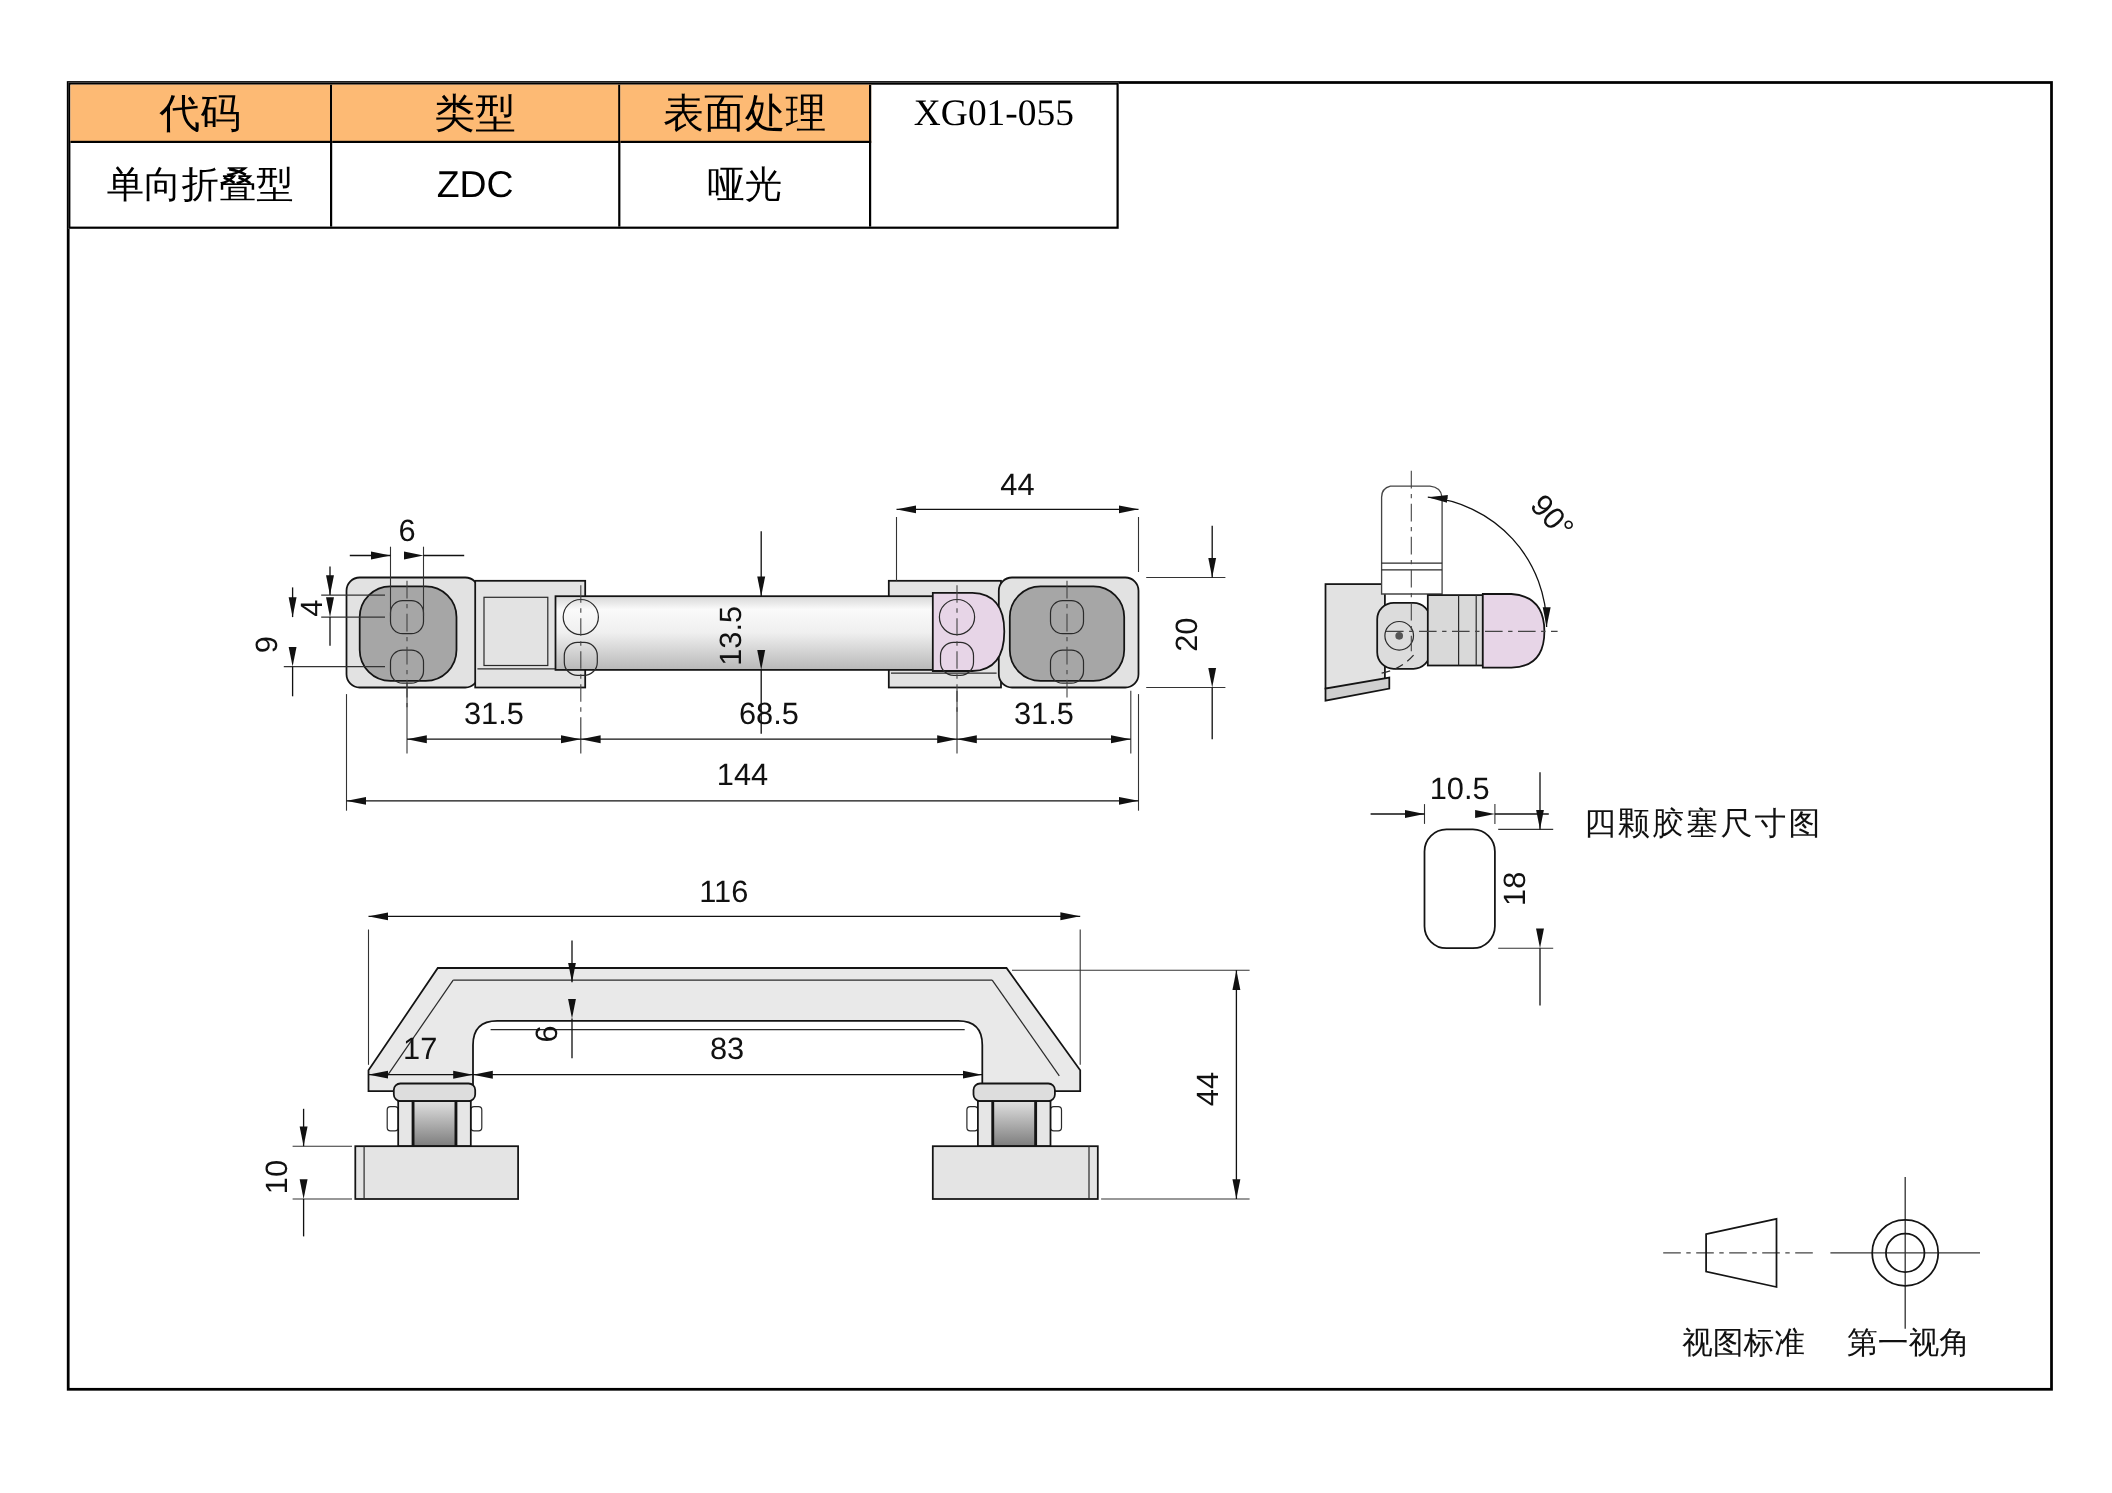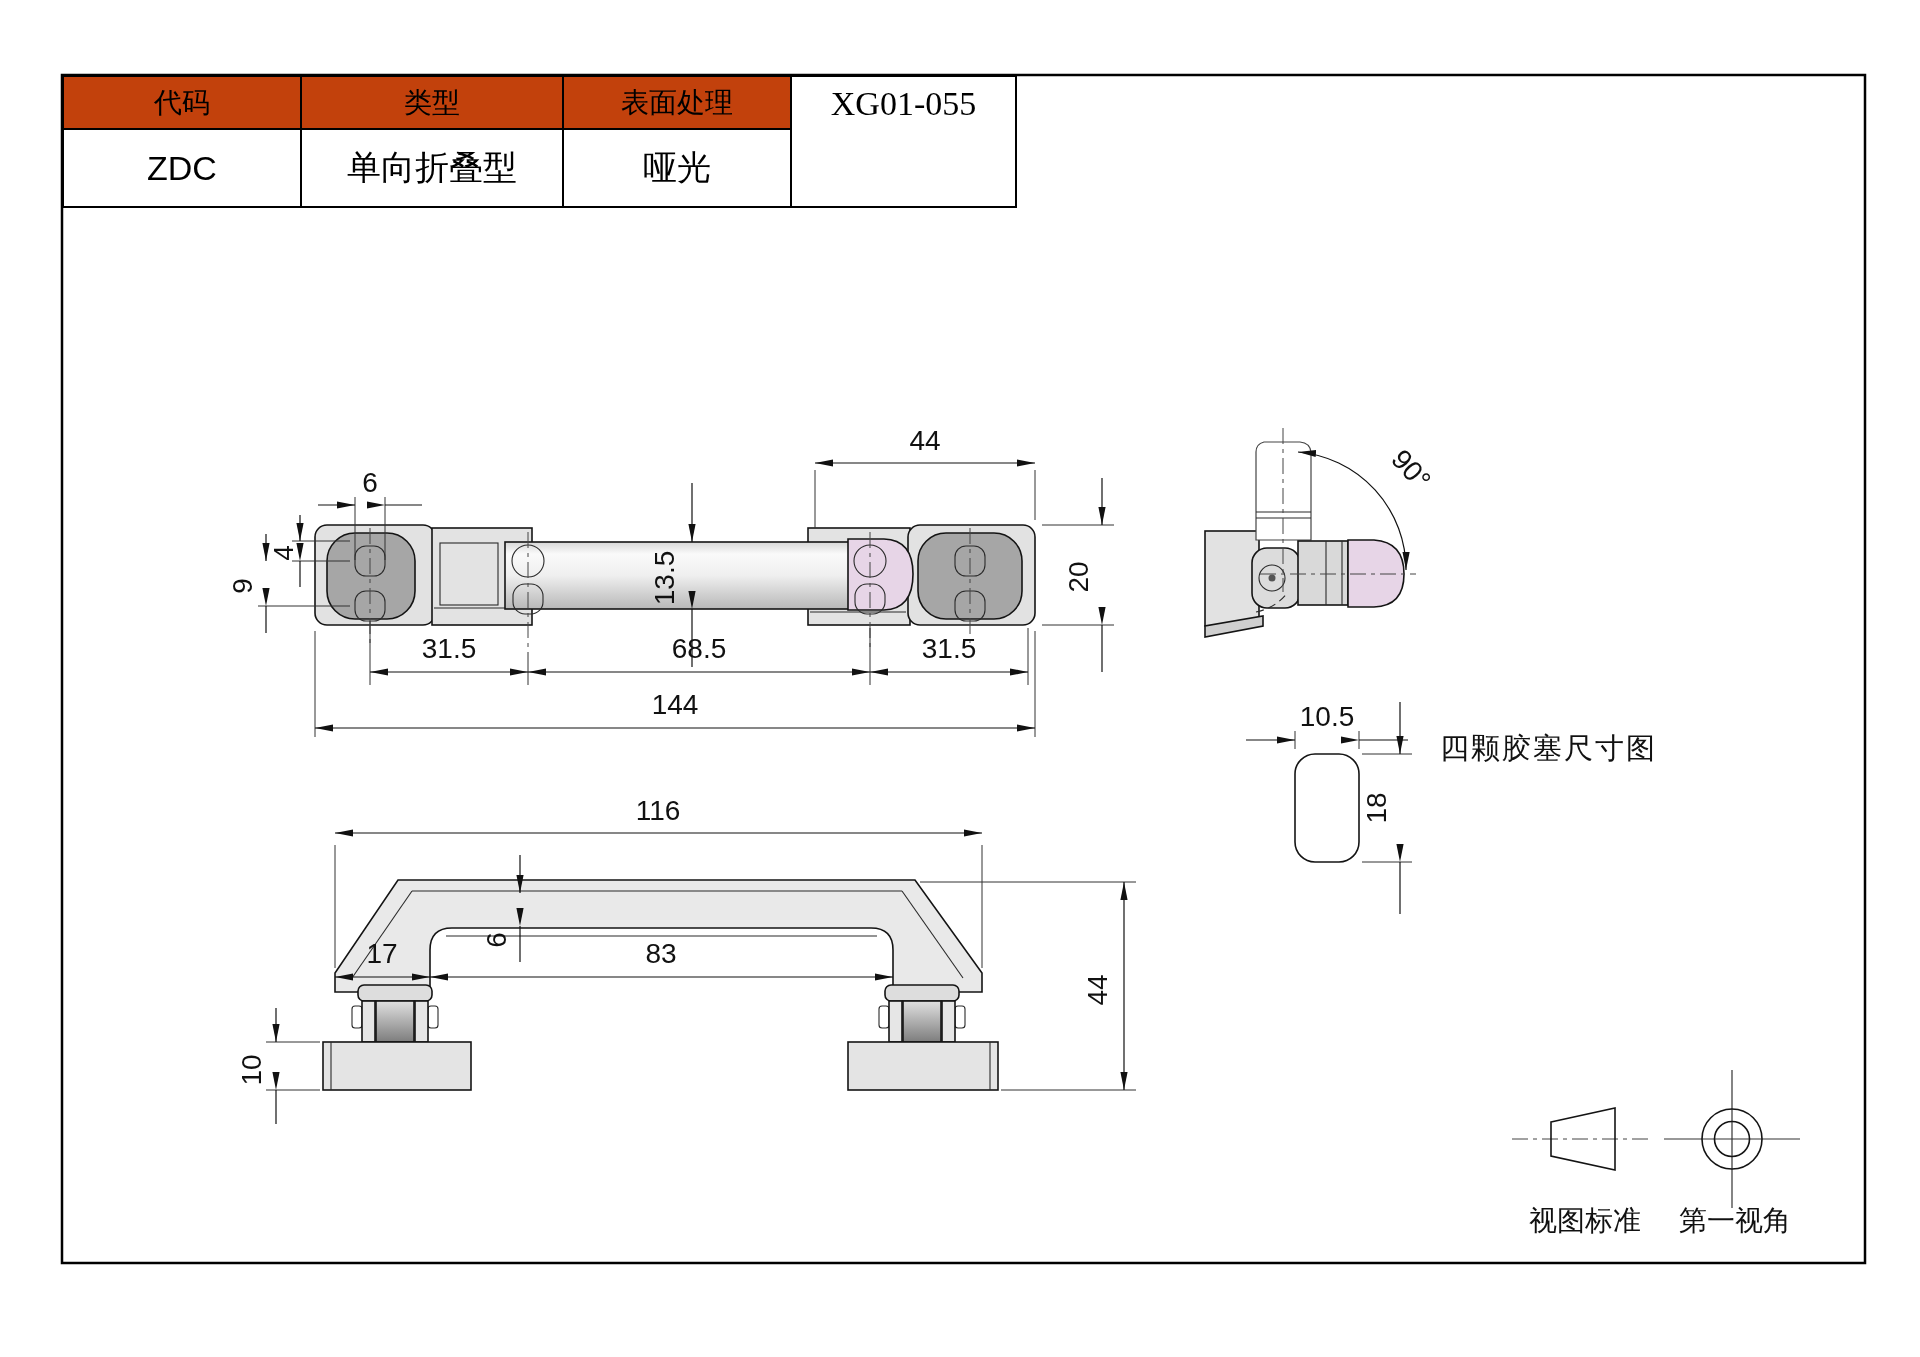--- a/index.html
+++ b/index.html
@@ -6,21 +6,21 @@
   .page{position:relative;width:1920px;height:1357px;background:#fff;overflow:hidden;
         font-family:"Liberation Sans","DejaVu Sans",sans-serif;}
   .sheet-svg{position:absolute;left:0;top:0;width:1920px;height:1357px;}
   
   .spec-table{position:absolute;left:62px;top:75px;width:955px;border:2px solid #000;
               box-sizing:border-box;display:grid;grid-template-columns:238px 262px 228px 223px;
               grid-template-rows:53px 76px;background:#fff;}
   .spec-cell{display:flex;align-items:center;justify-content:center;
              border-right:2px solid #000;box-sizing:border-box;color:#000;}
   .spec-cell:nth-child(4n){border-right:none;font-family:Liberation Serif, serif;}
-  .spec-head{background:#c2410c;border-bottom:2px solid #000;font-size:28px;}
+  .spec-head{background:#fdba74;border-bottom:2px solid #000;font-size:37px;}
   .spec-val{font-size:34px;}
   
   text{font-family:"Liberation Sans","DejaVu Sans",sans-serif;fill:#111;}
   .dim{font-size:28px;}
   .lbl{font-size:29px;letter-spacing:2px;}
   .outline{stroke:#141414;stroke-width:1.6;}
   .thin{stroke:#2a2a2a;stroke-width:1.1;fill:none;}
   .ext{stroke:#333;stroke-width:1;fill:none;}
   .dline{stroke:#111;stroke-width:1.2;fill:none;}
   .cline{stroke:#444;stroke-width:1;fill:none;stroke-dasharray:16 5 4 5;}
@@ -241,18 +241,18 @@
     <circle cx="1732" cy="1139" r="17.5" fill="none" stroke="#141414" stroke-width="1.6"></circle>
     <text class="dim" x="1735" y="1230" text-anchor="middle" font-size="27">第一视角</text>
   </g>
 </svg>
 
 <div class="spec-table">
   <div class="spec-cell spec-head">代码</div>
   <div class="spec-cell spec-head">类型</div>
   <div class="spec-cell spec-head">表面处理</div>
   <div class="spec-cell spec-val">XG01-055</div>
+  <div class="spec-cell spec-val">单向折叠型</div>
   <div class="spec-cell spec-val">ZDC</div>
-  <div class="spec-cell spec-val">单向折叠型</div>
   <div class="spec-cell spec-val">哑光</div>
 </div>
 
 </div>
 
 </body></html>

